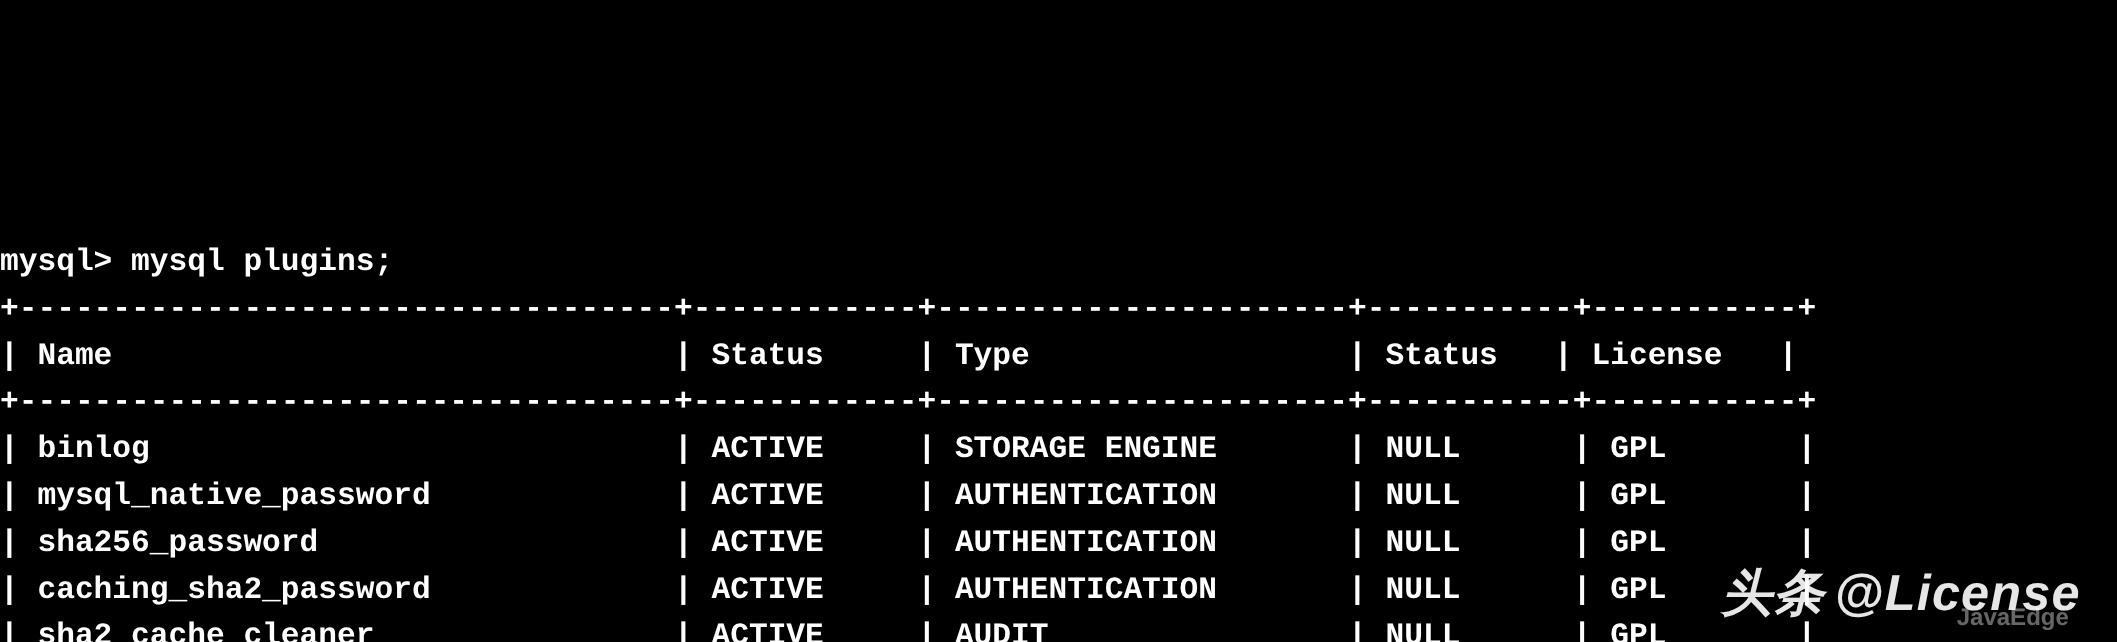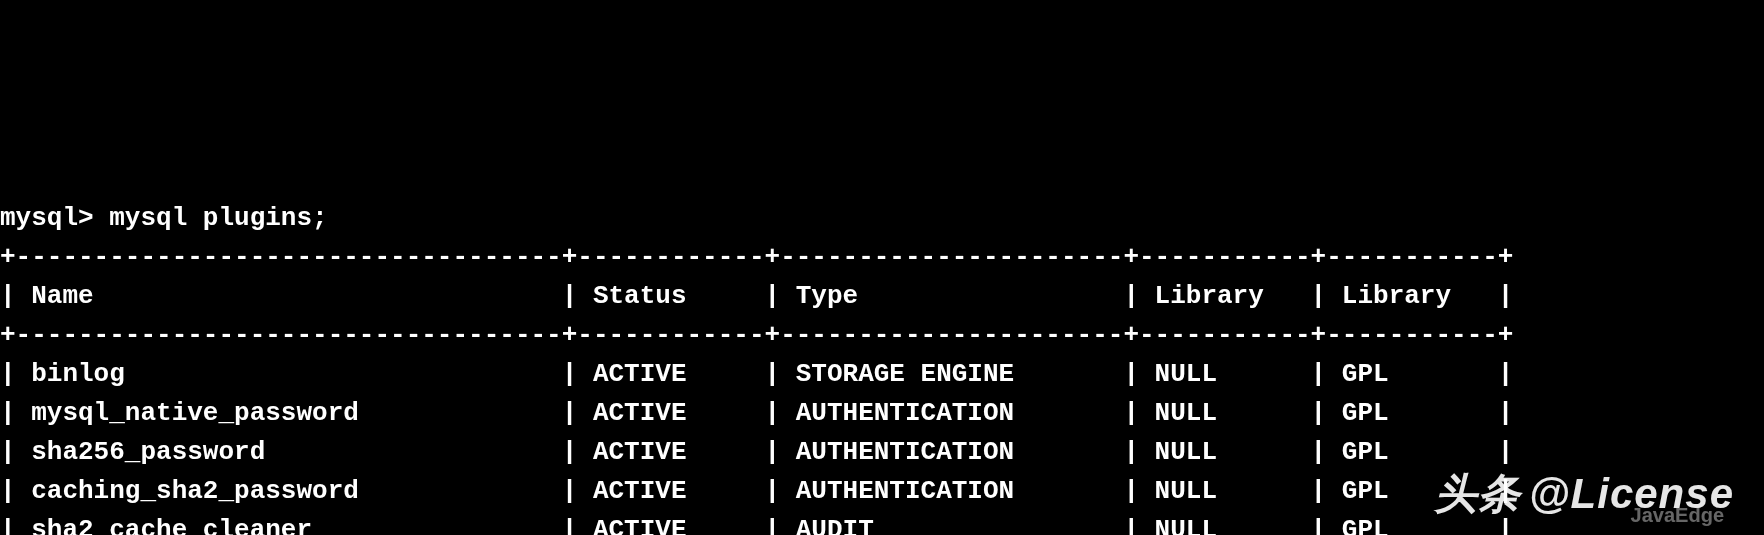--- a/index.html
+++ b/index.html
@@ -50,21 +50,21 @@
     }
   </style>
 </head>
 <body>
 
 
 
 <div class="terminal-content">
 <span><span>mysql&gt; </span><span>mysql plugins;</span></span>
 <span id="border-line">+-----------------------------------+------------+----------------------+-----------+-----------+</span>
-<span id="header-line">| Name                              | Status     | Type                 | Library   | Library   |</span>
+<span id="header-line">| Name                              | Status     | Type                 | Status   | License   |</span>
 <span id="border-line-2">+-----------------------------------+------------+----------------------+-----------+-----------+</span>
 <div id="rows-container">| binlog                            | ACTIVE     | STORAGE ENGINE       | NULL      | GPL       |
 | mysql_native_password             | ACTIVE     | AUTHENTICATION       | NULL      | GPL       |
 | sha256_password                   | ACTIVE     | AUTHENTICATION       | NULL      | GPL       |
 | caching_sha2_password             | ACTIVE     | AUTHENTICATION       | NULL      | GPL       |
 | sha2_cache_cleaner                | ACTIVE     | AUDIT                | NULL      | GPL       |
 | CSV                               | ACTIVE     | STORAGE ENGINE       | NULL      | GPL       |
 | MEMORY                            | ACTIVE     | STORAGE ENGINE       | NULL      | GPL       |
 | InnoDB                            | ACTIVE     | STORAGE ENGINE       | NULL      | GPL       |</div></div>
 

